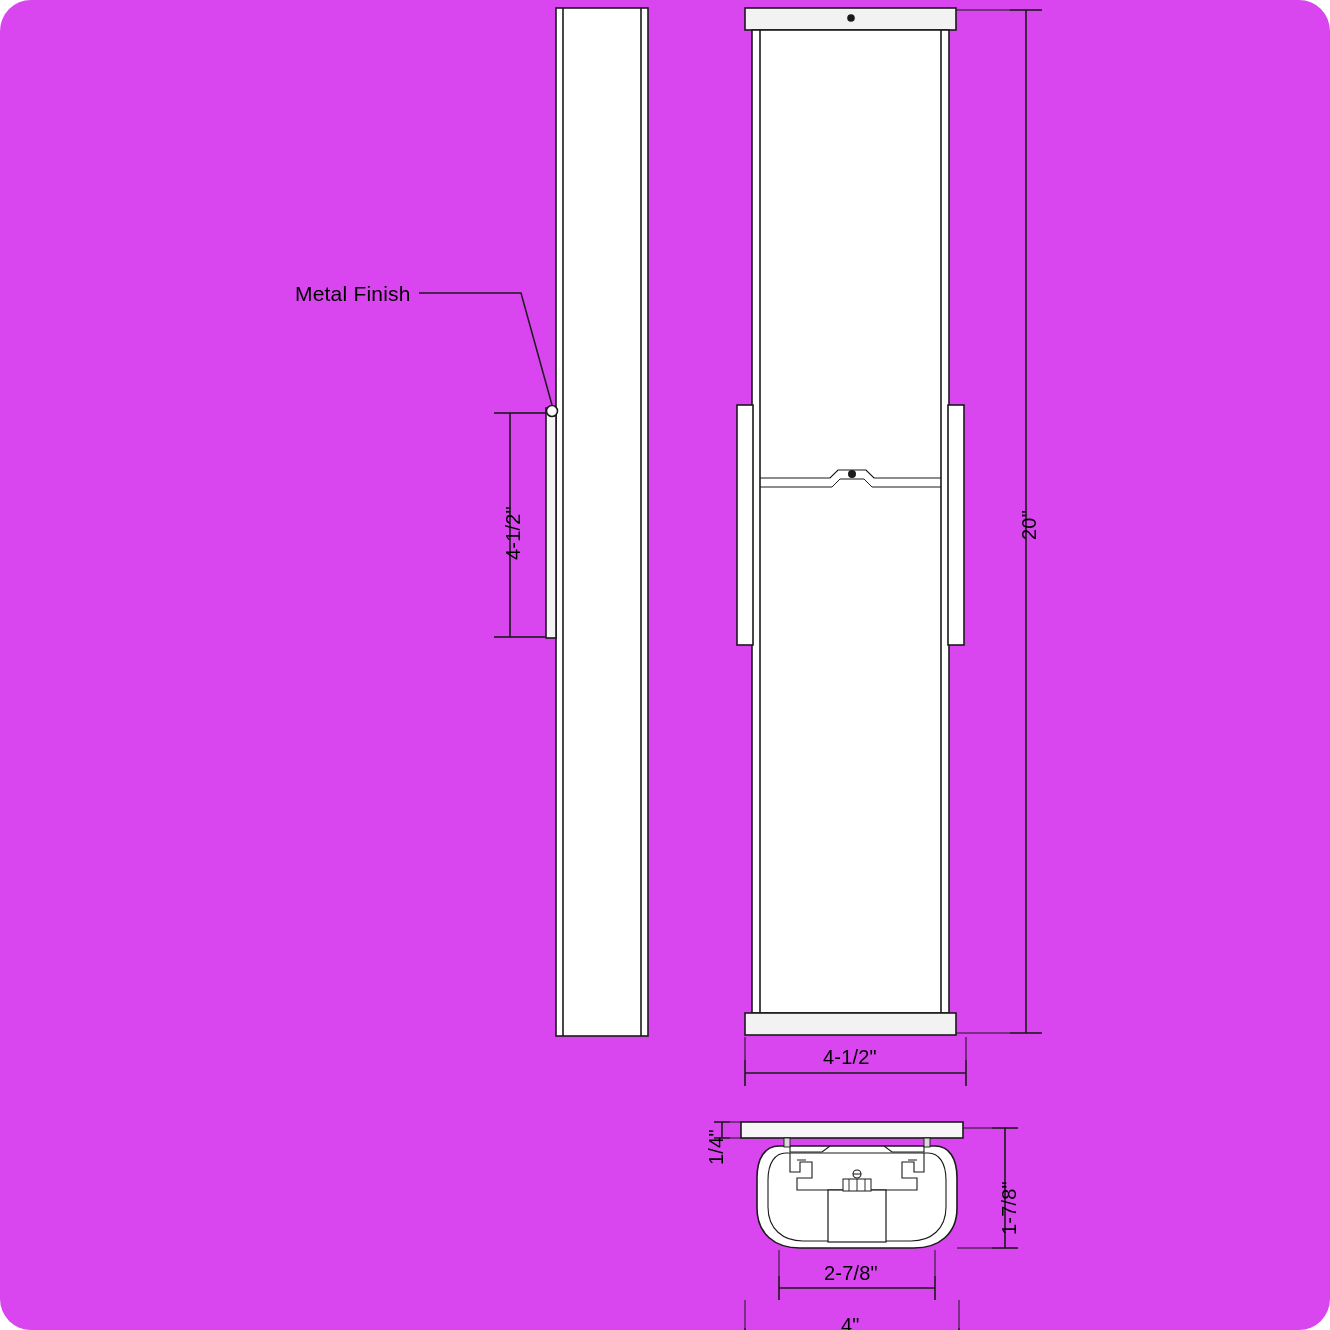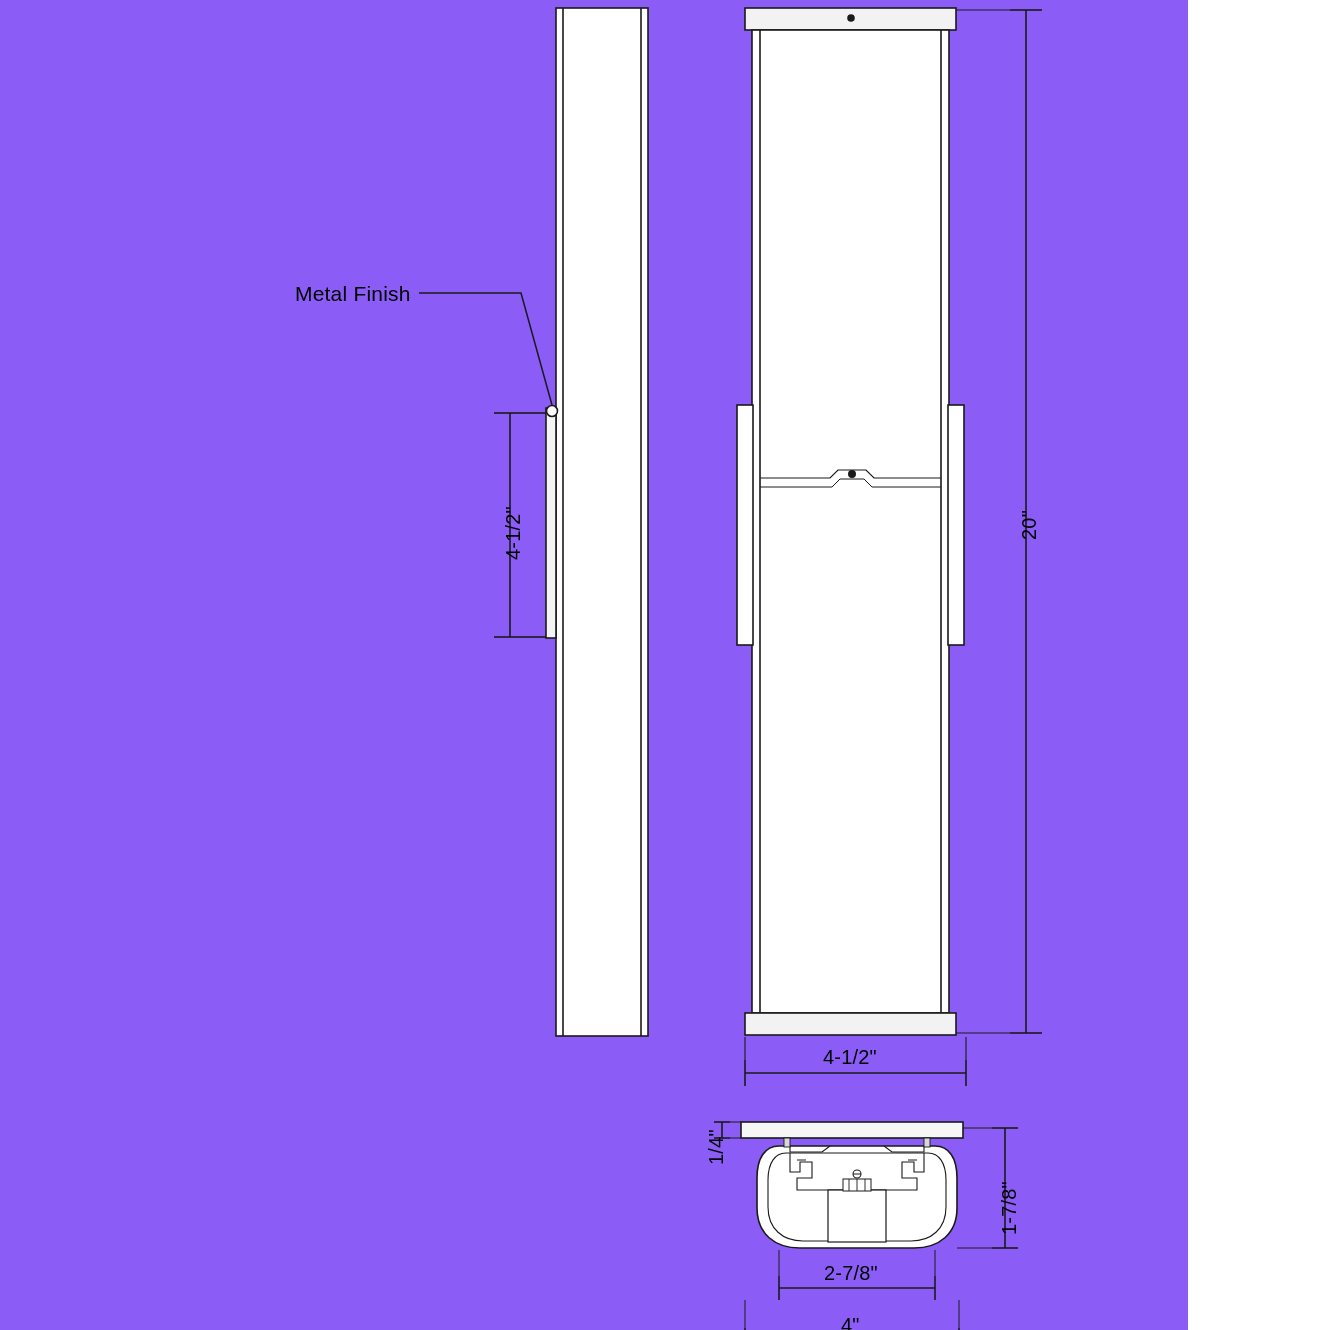--- a/index.html
+++ b/index.html
@@ -2,26 +2,27 @@
 <html><head>
 <meta charset="utf-8">
 <style>
   html, body {
     margin: 0;
     padding: 0;
     background: #ffffff;
   }
   #stage {
     position: relative;
-    width: 1188px;
+    width: 1330px;
     height: 1330px;
-    background: #8b5cf6;
+    background: #d946ef;
     font-family: "Liberation Sans", sans-serif;
     color: #000000;
     overflow: hidden;
+    border-radius: 31px;
   }
   #stage svg {
     position: absolute;
     left: 0;
     top: 0;
   }
   .lbl {
     position: absolute;
     font-family: "Liberation Sans", sans-serif;
     font-size: 20px;

